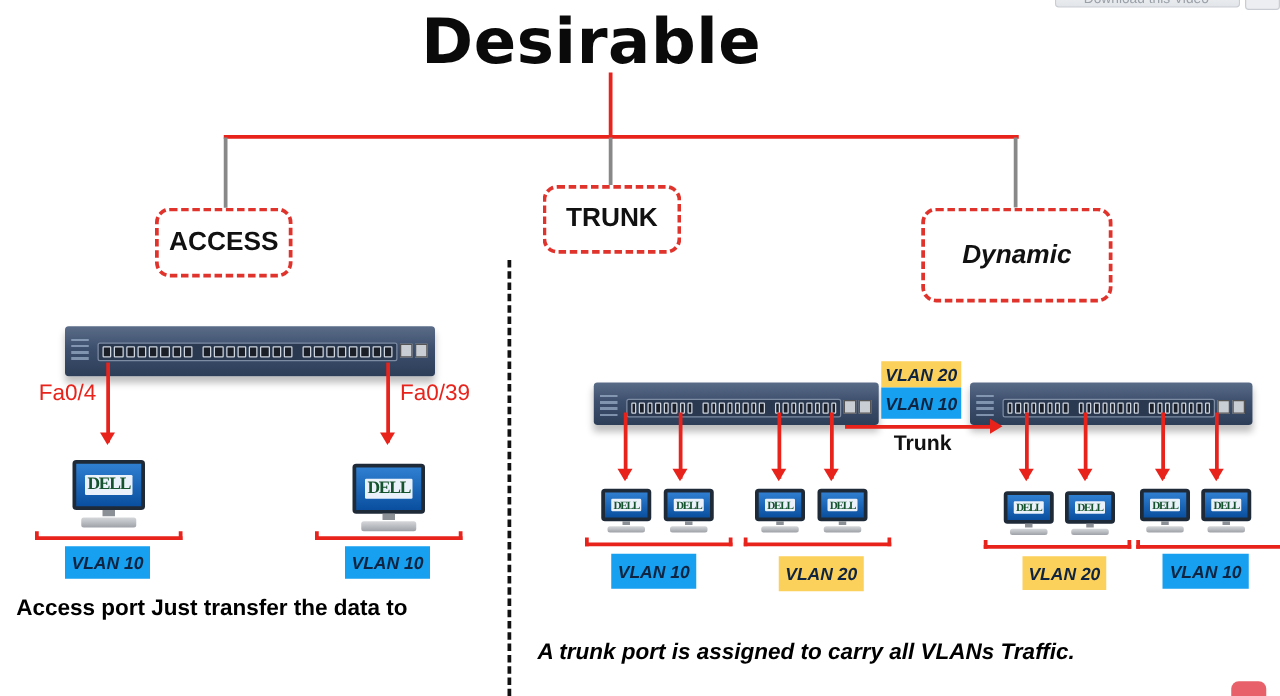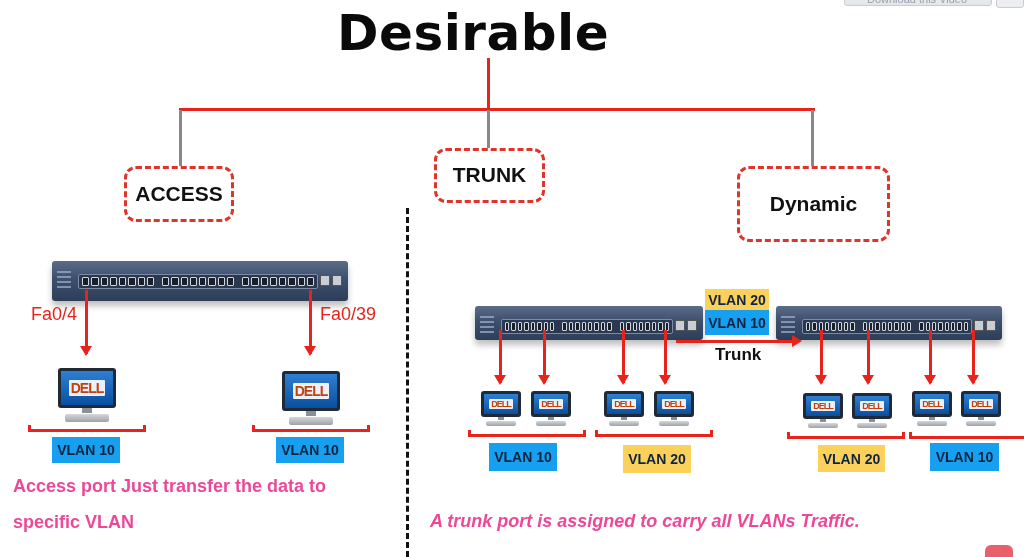--- a/index.html
+++ b/index.html
@@ -16,28 +16,28 @@
   .switch .face{position:absolute;left:26px;right:30px;top:13px;height:15px;background:#2a3850;border:1px solid #7d8ba3;border-radius:2px;display:flex;gap:2px;padding:2px 3px;box-sizing:border-box;}
   .switch .port{flex:1;background:#1a1f28;border:1px solid #cfd6df;border-radius:1px;}
   .switch .gap{width:4px;}
   .switch .leds{position:absolute;left:5px;top:10px;width:14px;height:18px;background:repeating-linear-gradient(#9fb2cc 0 2px,transparent 2px 5px);opacity:0.7;}
   .switch .uplink{position:absolute;right:6px;top:14px;width:8px;height:9px;background:#c9ced5;border:1px solid #555;}
   .switch .uplink2{right:18px;}
   .arrow{width:3px;background:#e8231c;}
   .arrow::after{content:"";position:absolute;left:-5px;bottom:-2px;border-left:6.5px solid transparent;border-right:6.5px solid transparent;border-top:10px solid #e8231c;}
   .pc .monitor{position:absolute;left:0;top:0;background:#1f2a38;border-radius:3px;box-sizing:border-box;padding:3px;}
   .pc .screen{width:100%;height:100%;background:linear-gradient(#2f7fd1,#0a4f9f);display:flex;align-items:center;justify-content:center;}
-  .pc .logo{background:#eaf1fb;color:#c2410c;font-weight:bold;font-family:Liberation Sans, sans-serif;letter-spacing:-1px;padding:0 2px;border-radius:1px;}
+  .pc .logo{background:#eaf1fb;color:#14532d;font-weight:bold;font-family:Liberation Serif, serif;letter-spacing:-1px;padding:0 2px;border-radius:1px;}
   .pc .neck{position:absolute;background:#8b8f96;}
   .pc .base{position:absolute;background:linear-gradient(#d5d7da,#9ea2a8);border-radius:2px;}
   .bracket{border:3px solid #e8231c;border-top:none;height:7px;box-sizing:border-box;}
-  .vlan{display:flex;align-items:center;justify-content:center;font-weight:bold;font-size:14px;color:#0f2440;}
+  .vlan{display:flex;align-items:center;justify-content:center;font-weight:bold;font-size:14px;color:#0f2440;font-style:italic;}
   .vlan.blue{background:#16a0ef;}
   .vlan.yellow{background:#fbd05b;}
-  .caption{font-weight:bold;font-size:18px;color:#ec4899;line-height:32px;}
+  .caption{font-weight:bold;font-size:18px;color:#000000;line-height:32px;}
   .harrow{height:3px;background:#e8231c;}
   .harrow::after{content:"";position:absolute;right:-4px;top:-5px;border-top:6.5px solid transparent;border-bottom:6.5px solid transparent;border-left:10px solid #e8231c;}
   .video-btn{left:844px;top:-10px;width:148px;height:16px;border:1px solid #c9cdd3;border-radius:3px;background:linear-gradient(#f4f5f7,#e2e5e9);color:#9aa0a8;font-size:11px;line-height:16px;padding-left:22px;box-sizing:border-box;overflow:hidden;}
   .video-btn2{left:996px;top:-10px;width:26px;height:16px;border:1px solid #c9cdd3;border-radius:3px;background:#eceef1;}
   .corner-icon{left:985px;top:545px;width:28px;height:20px;border-radius:6px;background:#e8606a;}
 </style>
 </head>
 <body>
 
 <div class="abs video-btn">Download this Video</div>
@@ -50,21 +50,21 @@
 <div class="abs vline-gray" style="left:179px;top:110px;height:58px;"></div>
 <div class="abs vline-gray" style="left:487px;top:110px;height:38px;"></div>
 <div class="abs vline-gray" style="left:811px;top:110px;height:56px;"></div>
 
 <div class="abs dbox" style="left:124px;top:166px;width:110px;height:56px;">
   <span>ACCESS</span>
 </div>
 <div class="abs dbox" style="left:434px;top:148px;width:111px;height:55px;">
   <span>TRUNK</span>
 </div>
-<div class="abs dbox" style="left:737px;top:166px;width:153px;height:76px;flex-direction:column;">
+<div class="abs dbox" style="left:737px;top:166px;width:153px;height:76px;flex-direction:column;font-style:italic;">
   <span>Dynamic</span>
 </div>
 
 <div class="abs divider"></div>
 
 <div class="abs switch" id="sw-access" style="left:52px;top:261px;width:296px;height:40px;">
     <div class="leds"></div>
     <div class="face">
       <div class="port"></div>
       <div class="port"></div>
@@ -123,21 +123,20 @@
   </div>
 
 <div class="abs bracket" style="left:28px;top:425px;width:118px;"></div>
 <div class="abs bracket" style="left:252px;top:425px;width:118px;"></div>
 
 <div class="abs vlan blue" style="left:52px;top:437px;width:68px;height:26px;">VLAN 10</div>
 <div class="abs vlan blue" style="left:276px;top:437px;width:68px;height:26px;">VLAN 10</div>
 
 <div class="abs caption" style="left:13px;top:470px;">
   <div>Access port Just transfer the data to</div>
-  <div style="margin-top:4px;">specific VLAN</div>
 </div>
 
 <div class="abs switch" id="sw-trunk-left" style="left:475px;top:306px;width:228px;height:34px;">
     <div class="leds"></div>
     <div class="face">
       <div class="port"></div>
       <div class="port"></div>
       <div class="port"></div>
       <div class="port"></div>
       <div class="port"></div>

